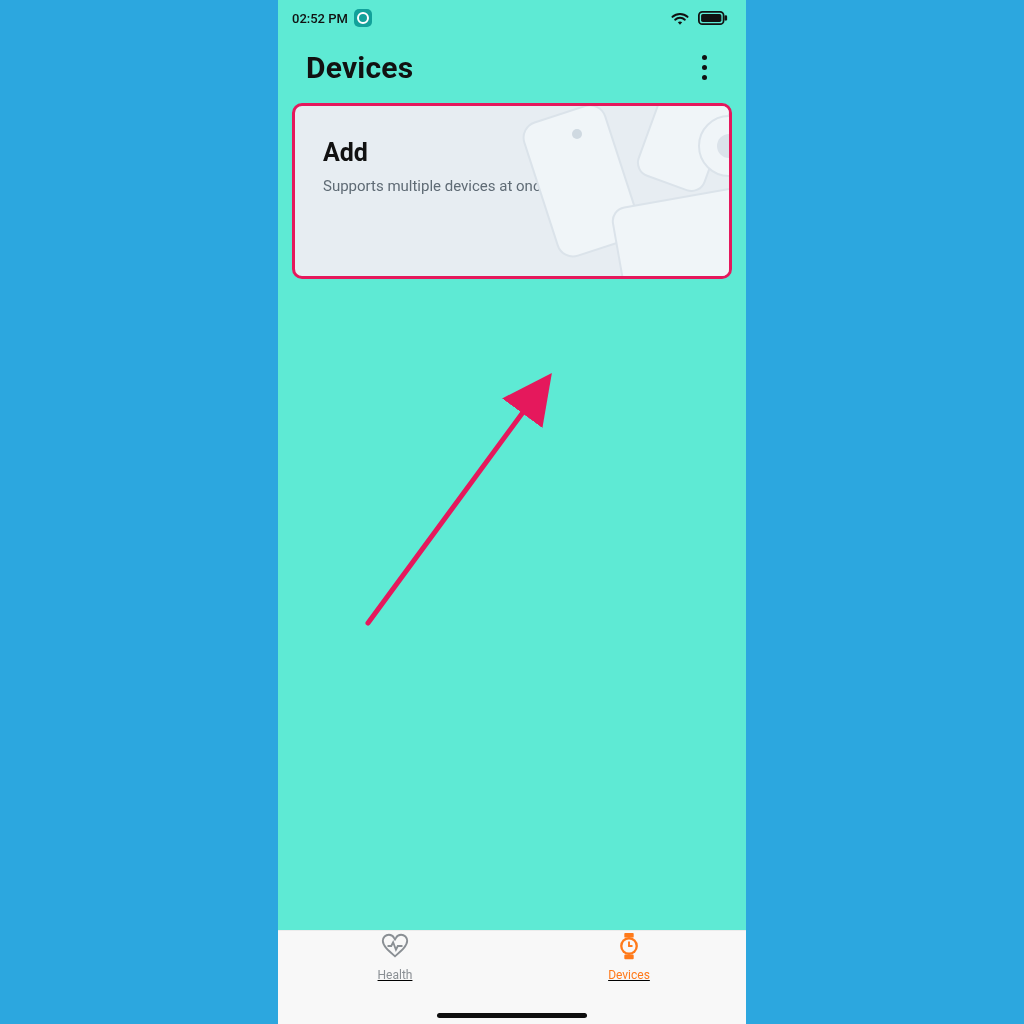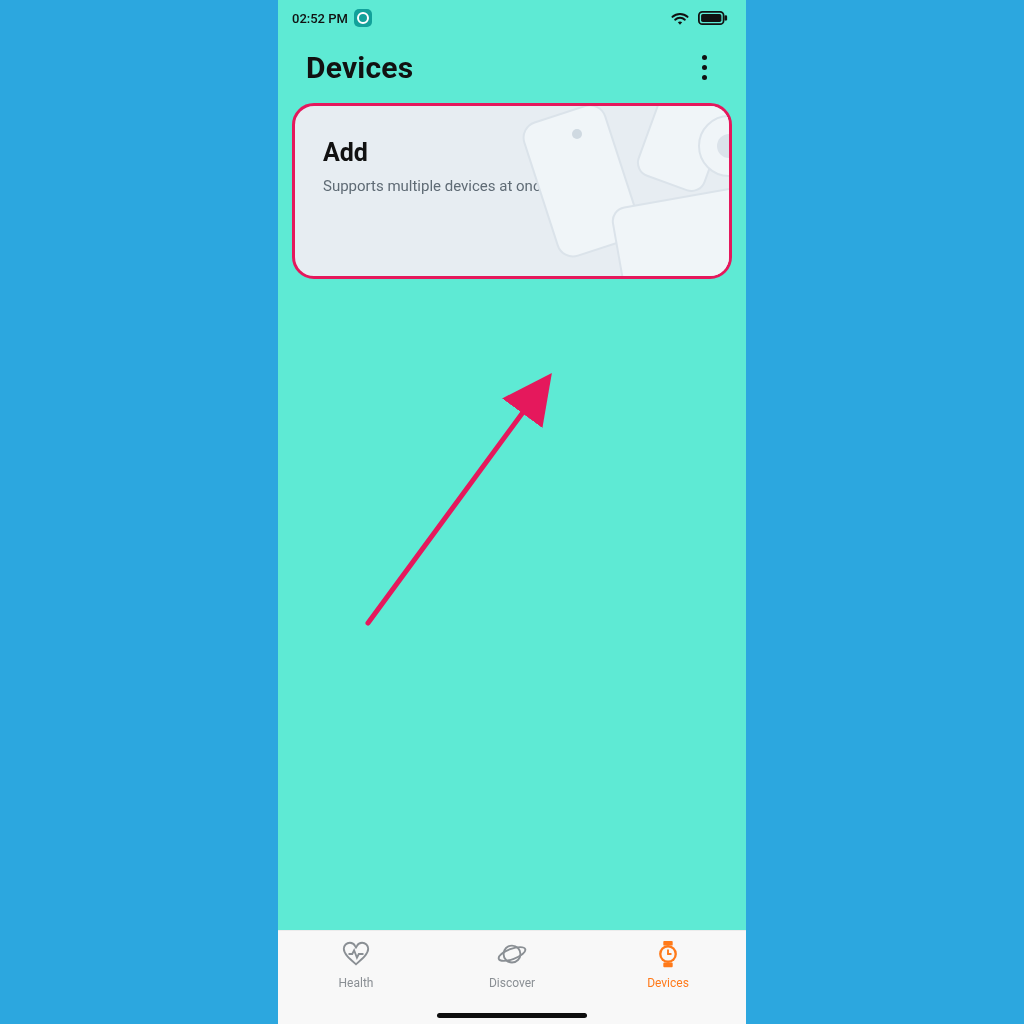--- a/index.html
+++ b/index.html
@@ -58,21 +58,21 @@
       display:flex; align-items:center; justify-content:center;
       cursor: pointer;
     }
     .dots { display:flex; flex-direction:column; gap:5px; }
     .dots span { width:5px; height:5px; background:#111; border-radius:50%; display:block; }
 
     
     .card {
       margin: 0 14px;
       border: 3px solid #e5185c;
-      border-radius: 22px;
+      border-radius: 10px;
       height: 176px;
       background: #e7edf2;
       position: relative;
       overflow: hidden;
       padding: 32px 28px;
       cursor: pointer;
     }
     .card-title {
       font-size: 25px;
       font-weight: 700;
@@ -102,21 +102,21 @@
 
     
     .bottom-nav{
       margin-top:auto;
       background:#f8f8f8;
       border-top:1px solid #ececec;
       height:94px;
       display:flex;
       justify-content:center;
       align-items:flex-start;
-      padding-top:8px;
+      text-decoration:underline;
     }
     .nav-item{
       flex:1;
       display:flex;
       flex-direction:column;
       align-items:center;
       gap:4px;
       color:#8a8f94;
       font-size:12px;
       cursor:pointer;
@@ -204,29 +204,20 @@
   <div class="bottom-nav">
     <div class="nav-item">
       <span>
         <svg viewBox="0 0 32 32" fill="none" stroke="#8a8f94" stroke-width="2">
           <path d="M16 27 C9 21 3 16 3 10.5 C3 6.9 5.9 4 9.5 4 C12 4 14 5.4 15 7.4 L16 9 L17 7.4 C18 5.4 20 4 22.5 4 C26.1 4 29 6.9 29 10.5 C29 16 23 21 16 27 Z"></path>
           <polyline points="8,16 12,16 14,12 17,20 19,16 24,16"></polyline>
         </svg>
       </span>
       <span>Health</span>
     </div>
-    <div class="nav-item">
-      <span>
-        <svg viewBox="0 0 32 32" fill="none" stroke="#8a8f94" stroke-width="2">
-          <circle cx="16" cy="16" r="9"></circle>
-          <ellipse cx="16" cy="16" rx="15" ry="5.5" transform="rotate(-20 16 16)"></ellipse>
-        </svg>
-      </span>
-      <span>Discover</span>
-    </div>
     <div class="nav-item active">
       <span>
         <svg viewBox="0 0 32 32" fill="#ff7a1a">
           <rect x="11" y="2" width="10" height="5" rx="1"></rect>
           <rect x="11" y="25" width="10" height="5" rx="1"></rect>
           <circle cx="16" cy="16" r="9.5"></circle>
           <circle cx="16" cy="16" r="7" fill="#f8f8f8"></circle>
           <rect x="15" y="11" width="2" height="6" rx="1" fill="#ff7a1a"></rect>
           <rect x="15" y="15" width="5" height="2" rx="1" fill="#ff7a1a"></rect>
         </svg>

